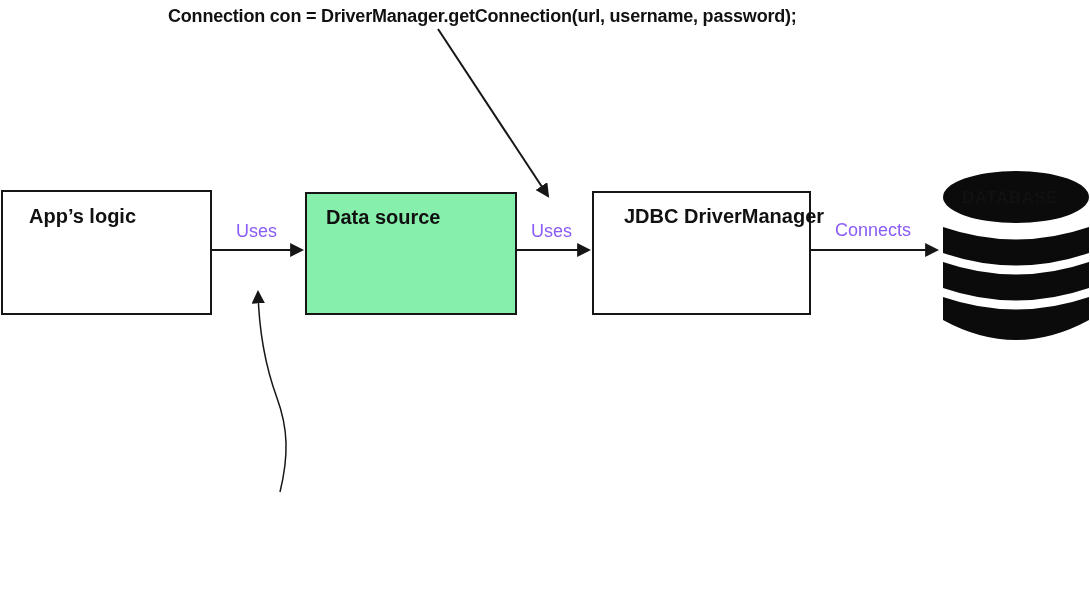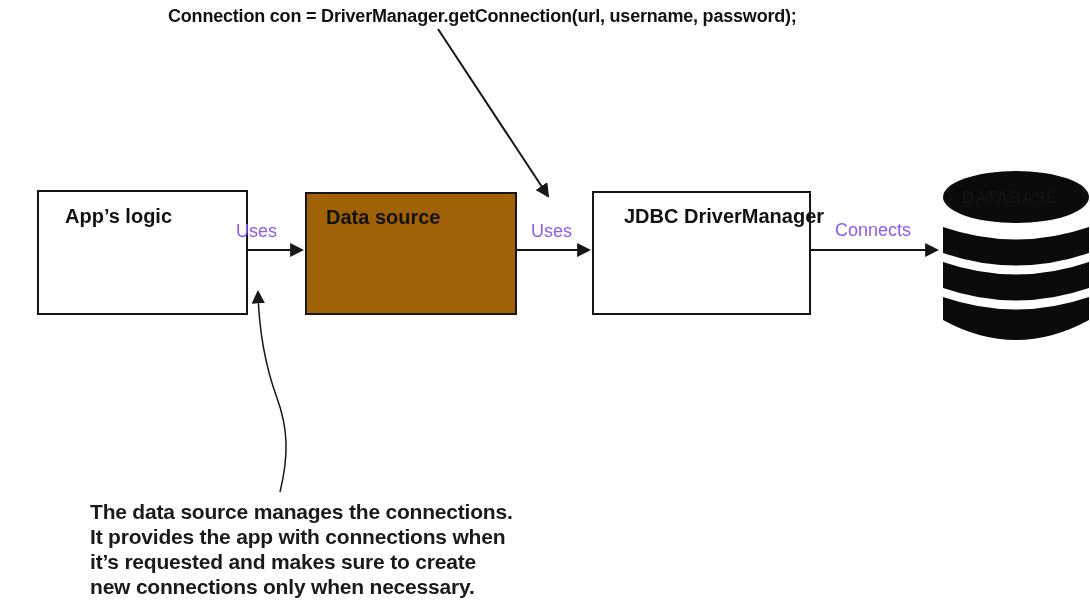--- a/index.html
+++ b/index.html
@@ -29,21 +29,21 @@
   .node {
     position: absolute;
     background: #ffffff;
     border: 2px solid #161616;
     box-sizing: border-box;
     font-size: 20px;
     font-weight: bold;
     color: #111111;
     white-space: nowrap;
   }
-  .node-app   { left: 1px;   top: 190px; width: 211px; height: 125px; padding: 13px 0 0 26px; margin-left: 36px; }
+  .node-app   { left: 1px;   top: 190px; width: 211px; height: 125px; padding: 13px 0 0 26px; }
   .node-ds    { left: 305px; top: 192px; width: 212px; height: 123px; padding: 12px 0 0 19px; }
   .node-jdbc  { left: 592px; top: 191px; width: 219px; height: 124px; padding: 12px 0 0 30px; }
   .edge-label {
     position: absolute;
     font-size: 18px;
     font-weight: normal;
     color: #8b5cf6;
     white-space: nowrap;
   }
   .edge-label-uses1    { left: 236px; top: 221px; }
@@ -104,34 +104,30 @@
       <path d="M943,227 Q1016,252 1089,227 L1089,253 Q1016,278 943,253 Z"></path>
       <path d="M943,262 Q1016,287 1089,262 L1089,288 Q1016,313 943,288 Z"></path>
       <path d="M943,297 Q1016,322 1089,297 L1089,320 Q1016,360 943,320 Z"></path>
     </g>
   </svg>
 
   <div class="node node-app">
     <span>App’s logic</span>
   </div>
 
-  <div class="node node-ds" style="background-color: #a16207;">
+  <div class="node node-ds" style="background-color: #86efac;">
     <span>Data source</span>
   </div>
 
   <div class="node node-jdbc">
     <span>JDBC DriverManager</span>
   </div>
 
   <div class="edge-label edge-label-uses1">Uses</div>
 
   <div class="edge-label edge-label-uses2">Uses</div>
 
   <div class="edge-label edge-label-connects">Connects</div>
 
   <div class="db-label">DATABASE</div>
 
-  <div class="note-text">The data source manages the connections.
-It provides the app with connections when
-it’s requested and makes sure to create
-new connections only when necessary.</div>
 
 </div>
 
 </body></html>

